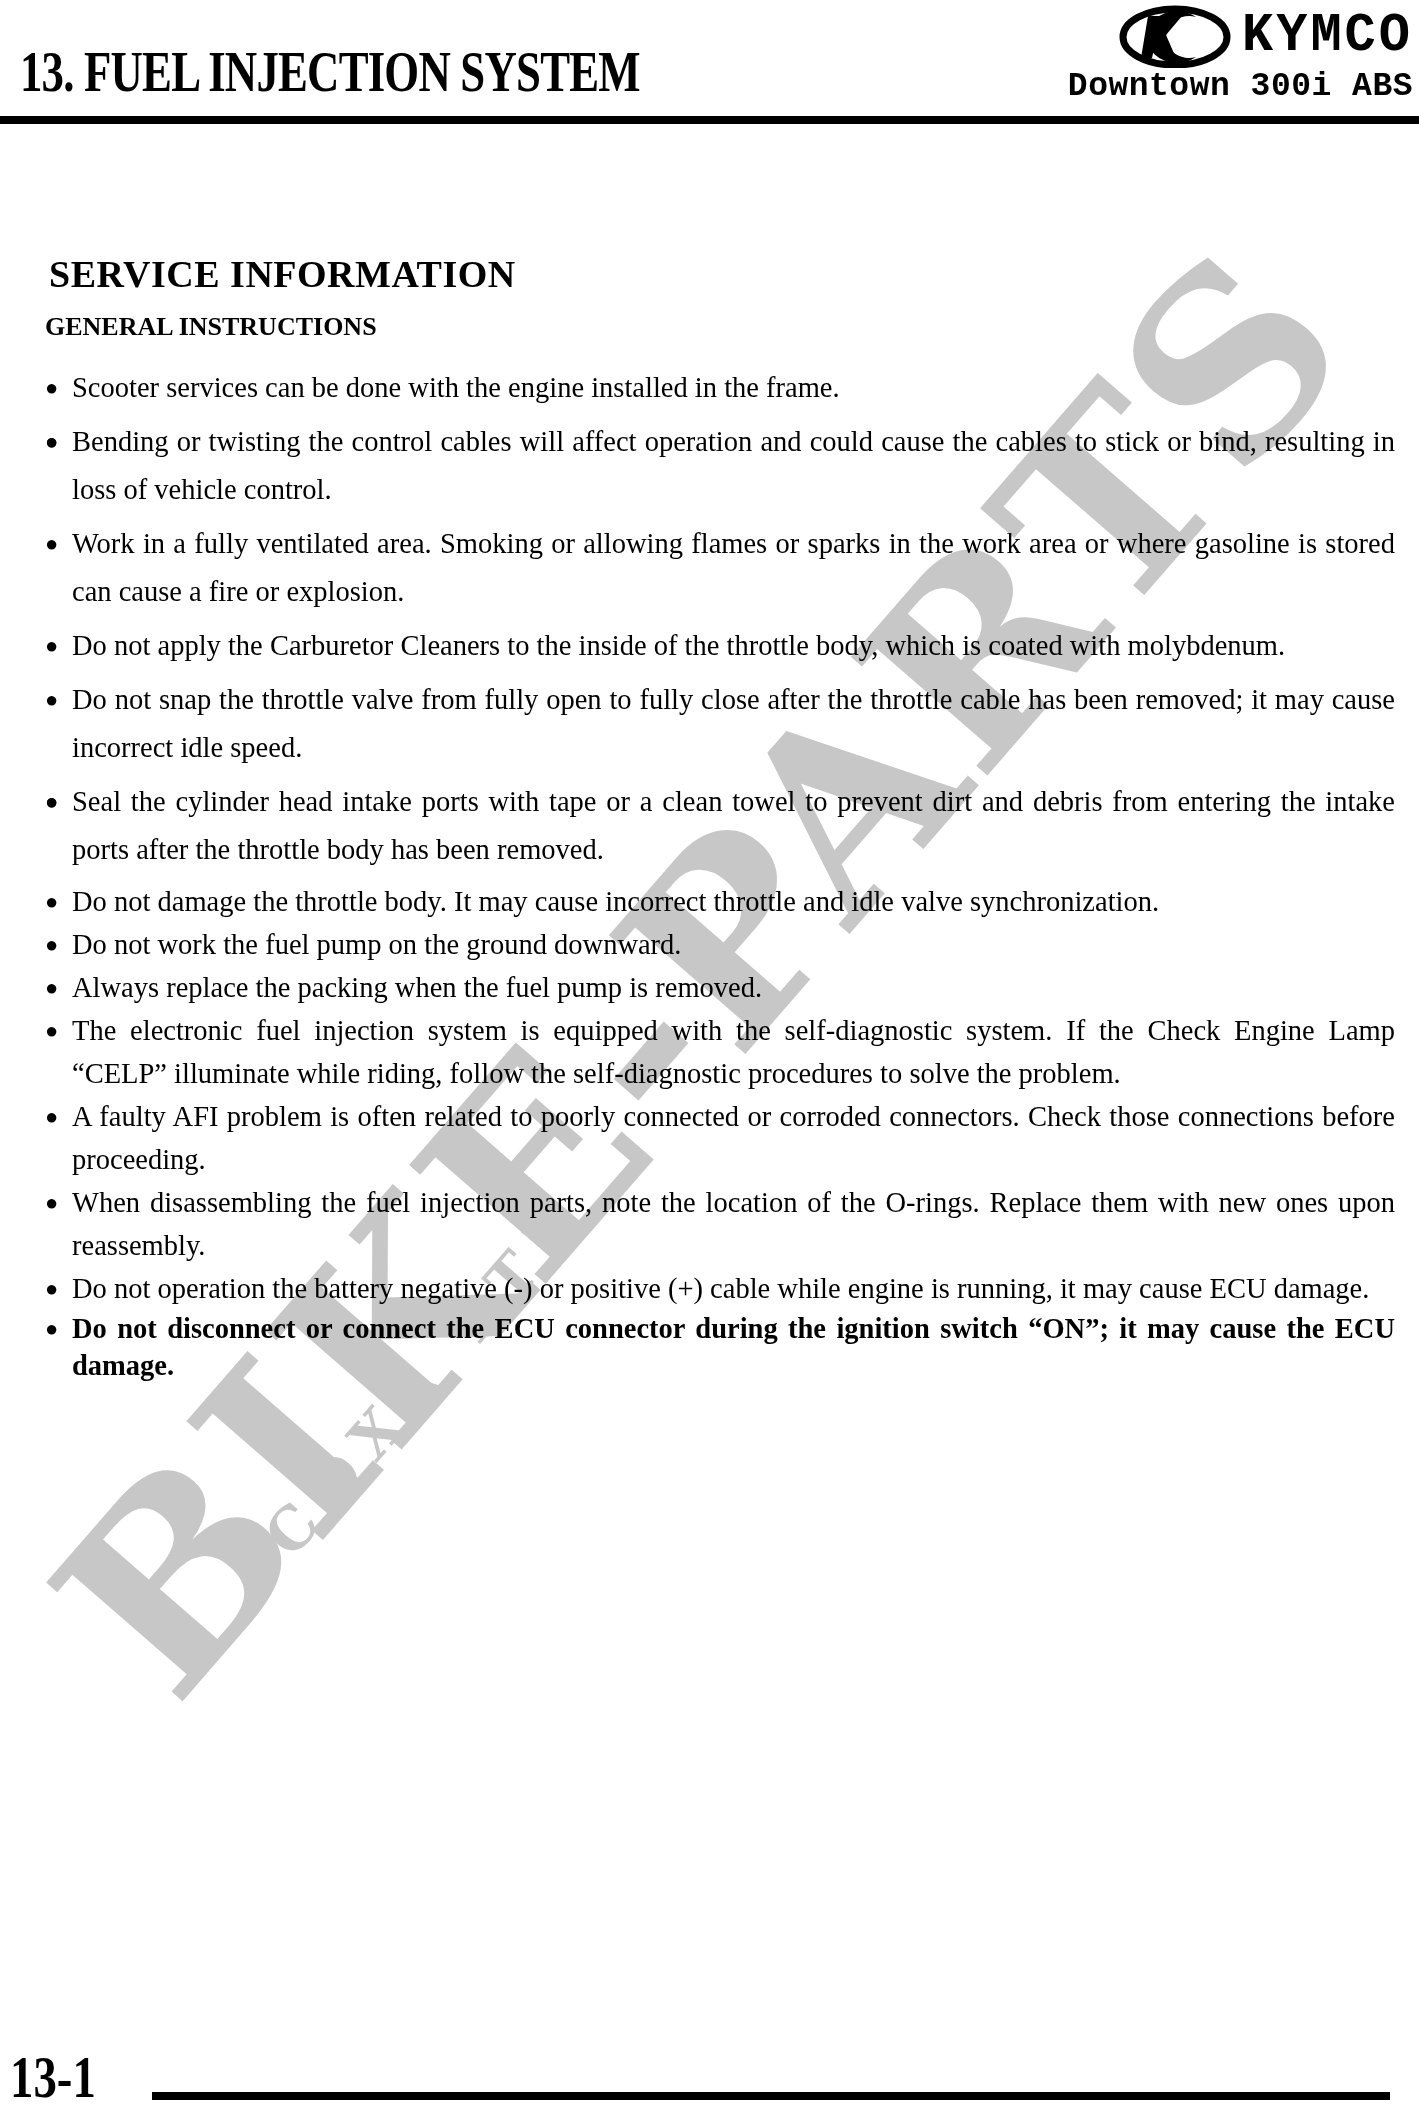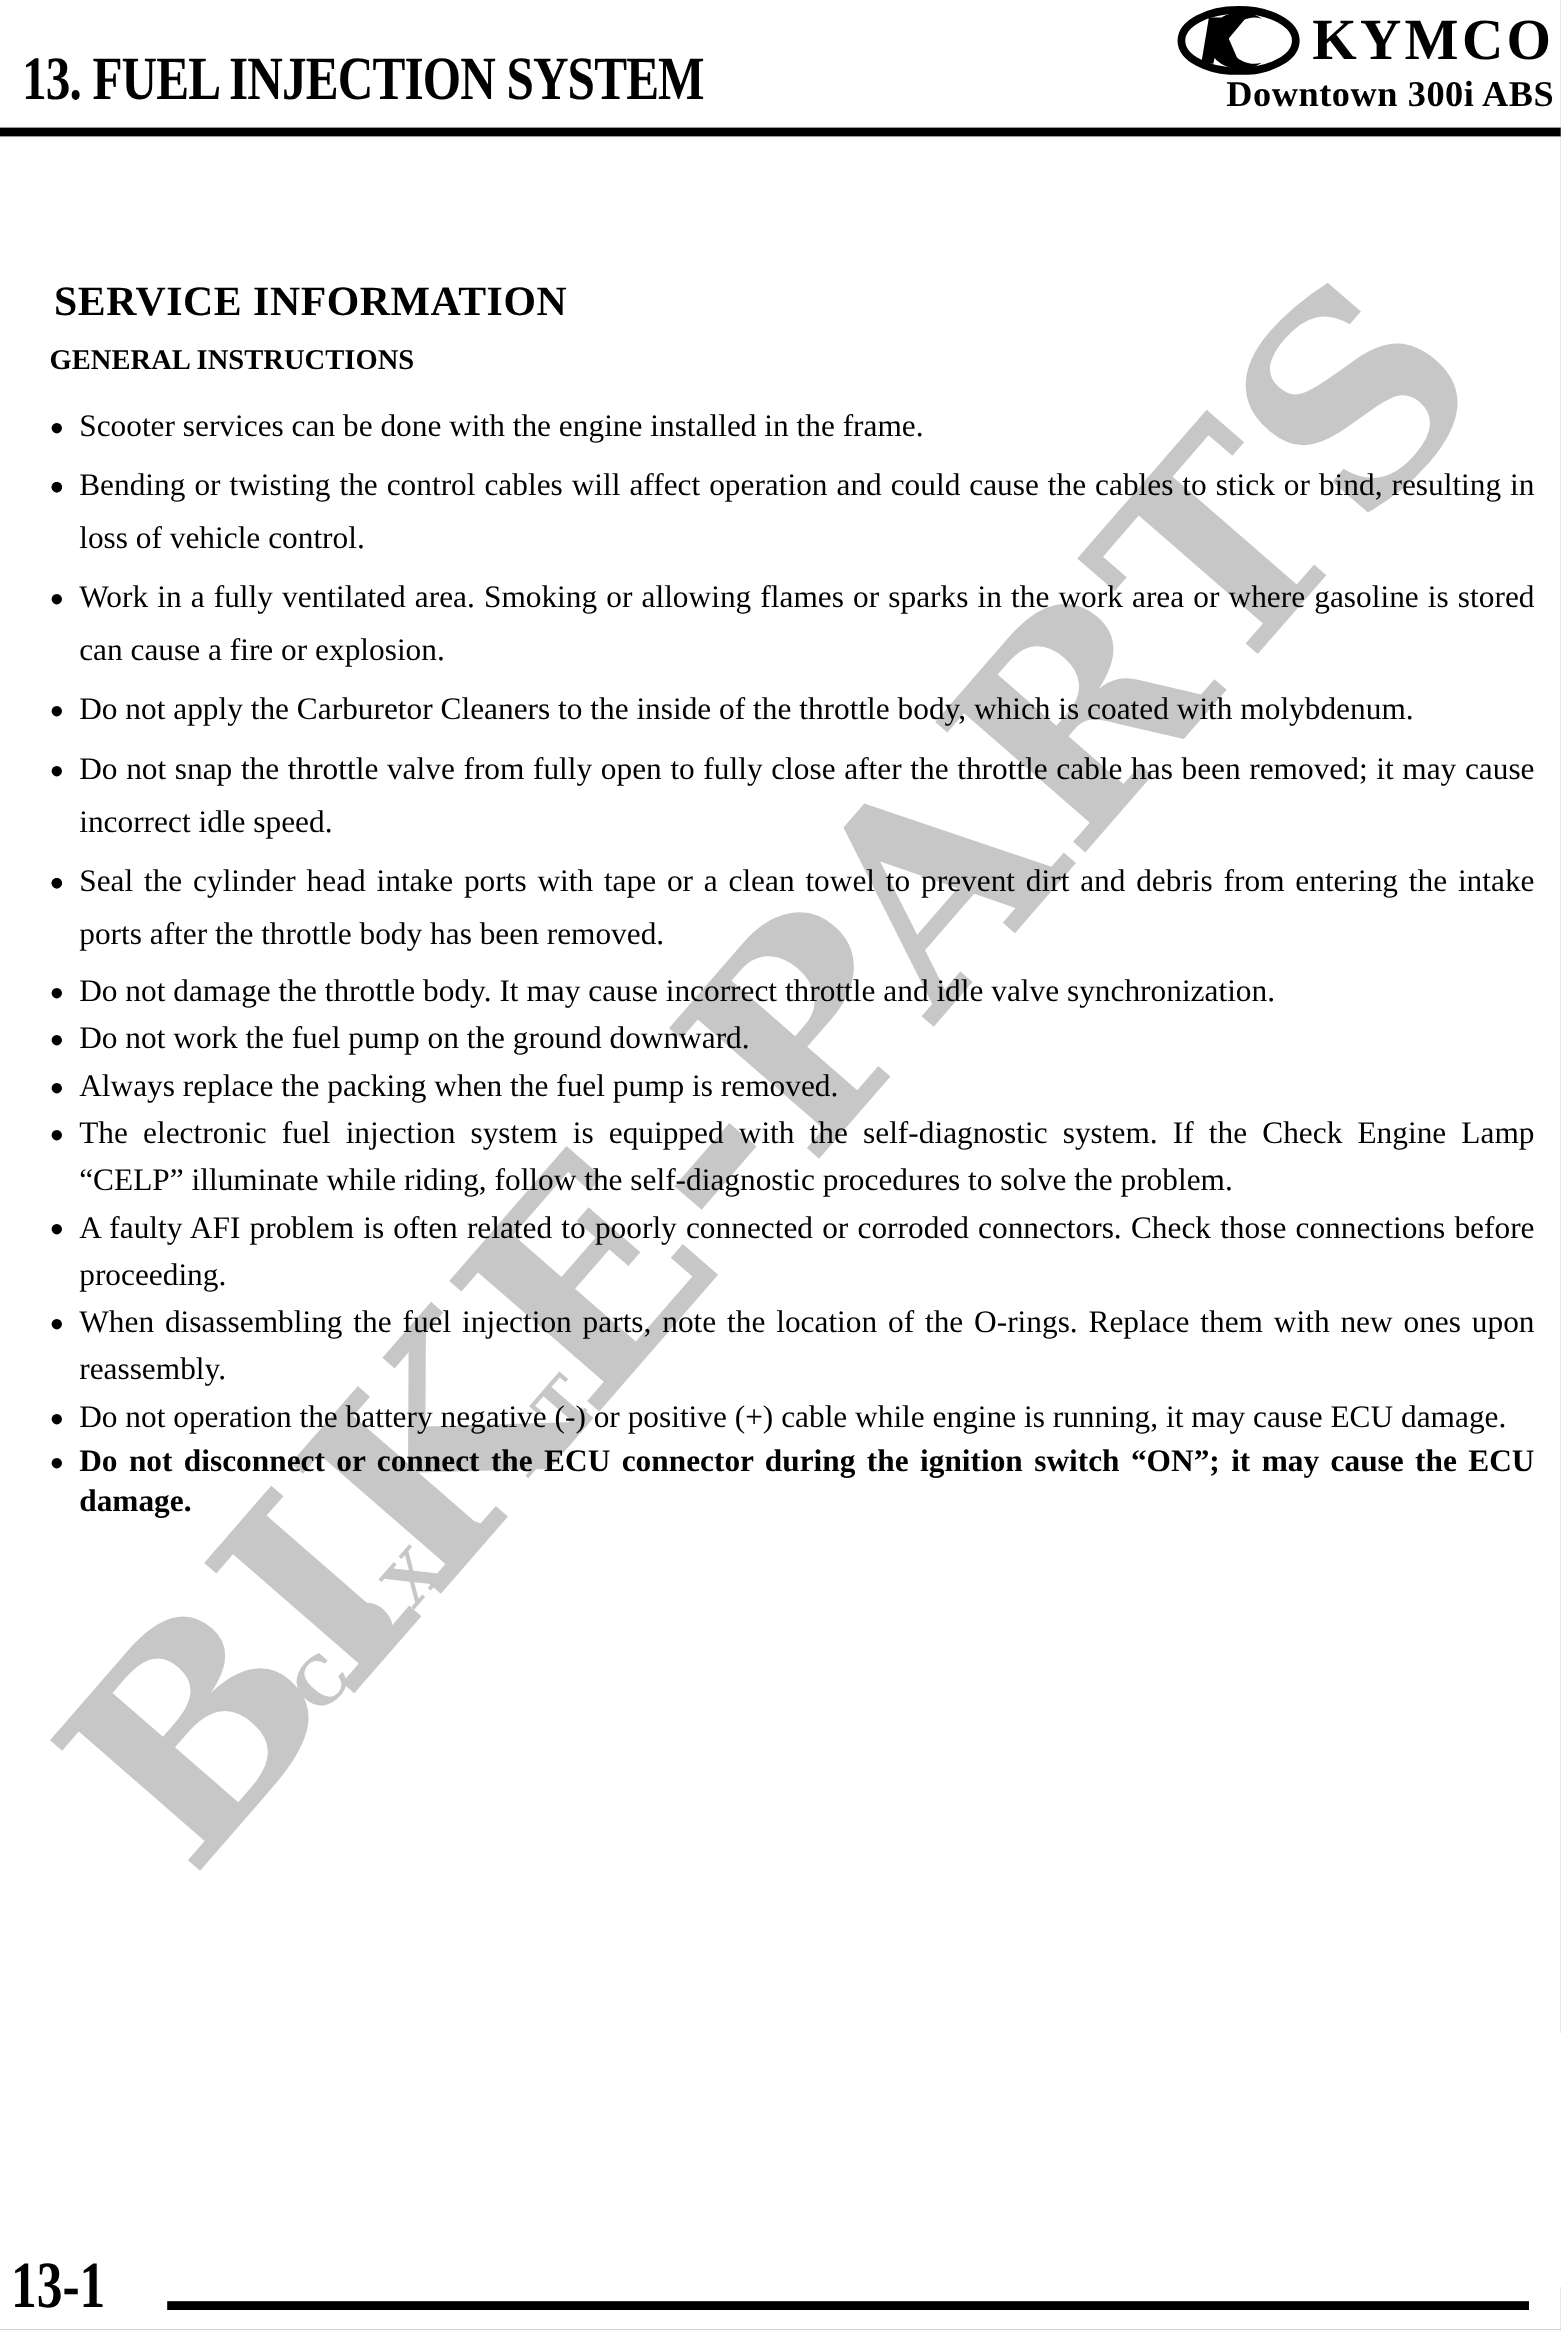--- a/index.html
+++ b/index.html
@@ -52,21 +52,21 @@
     transform:scaleX(0.80);
     transform-origin:left top;
     white-space:nowrap;
     z-index:2;
   }
   .brand-block{
     position:absolute;
     right:6px;top:4px;
     text-align:right;
     z-index:2;
-    font-family:Liberation Serif, serif;
+    font-family:Liberation Mono, monospace;
   }
   .brand-row{
     display:flex;
     align-items:center;
     justify-content:flex-end;
     gap:8px;
   }
   .kymco-logo{display:inline-block;width:116px;height:64px;}
   .brand-name{
     font-weight:bold;

